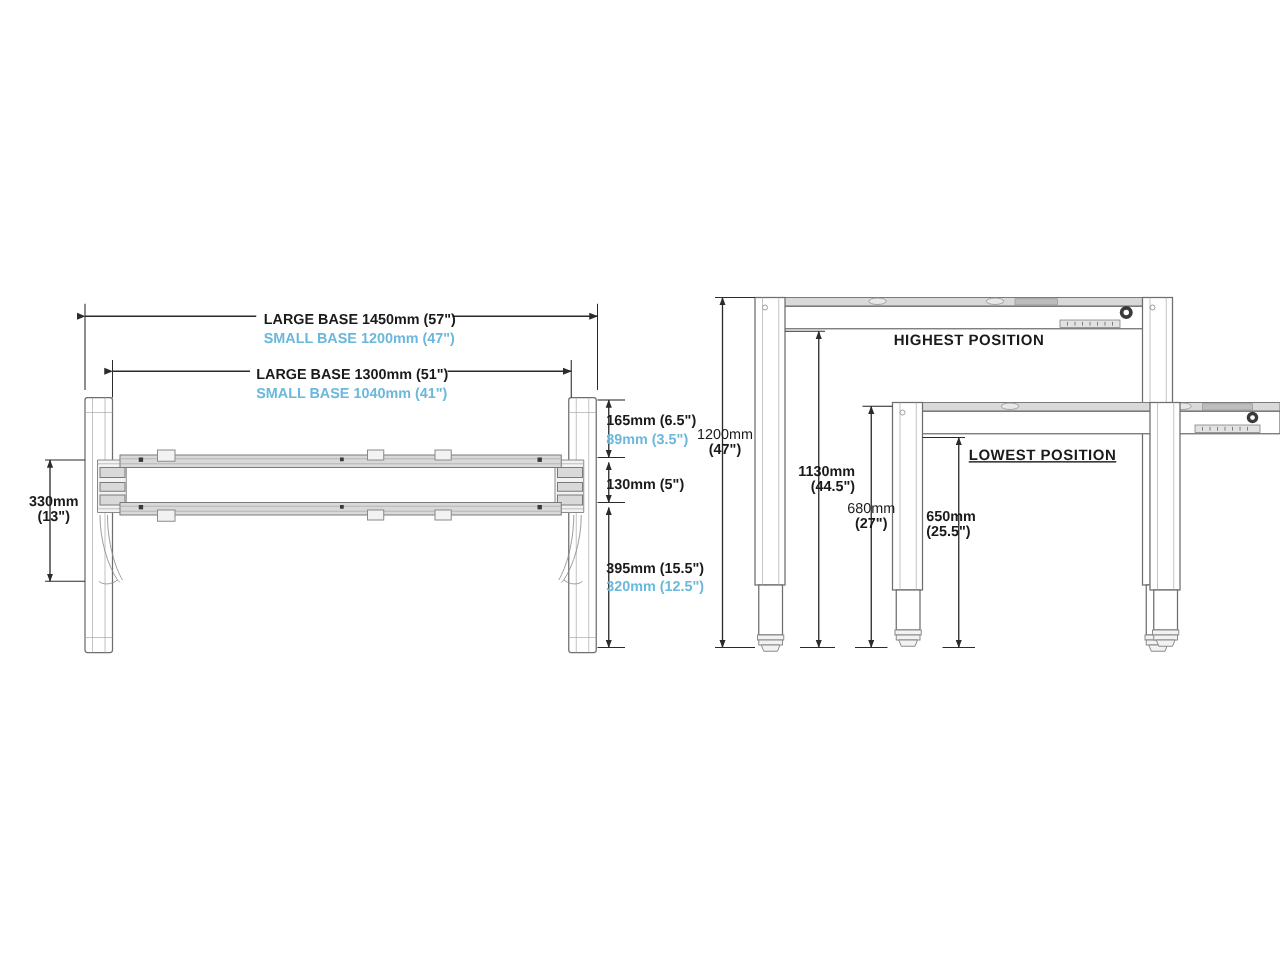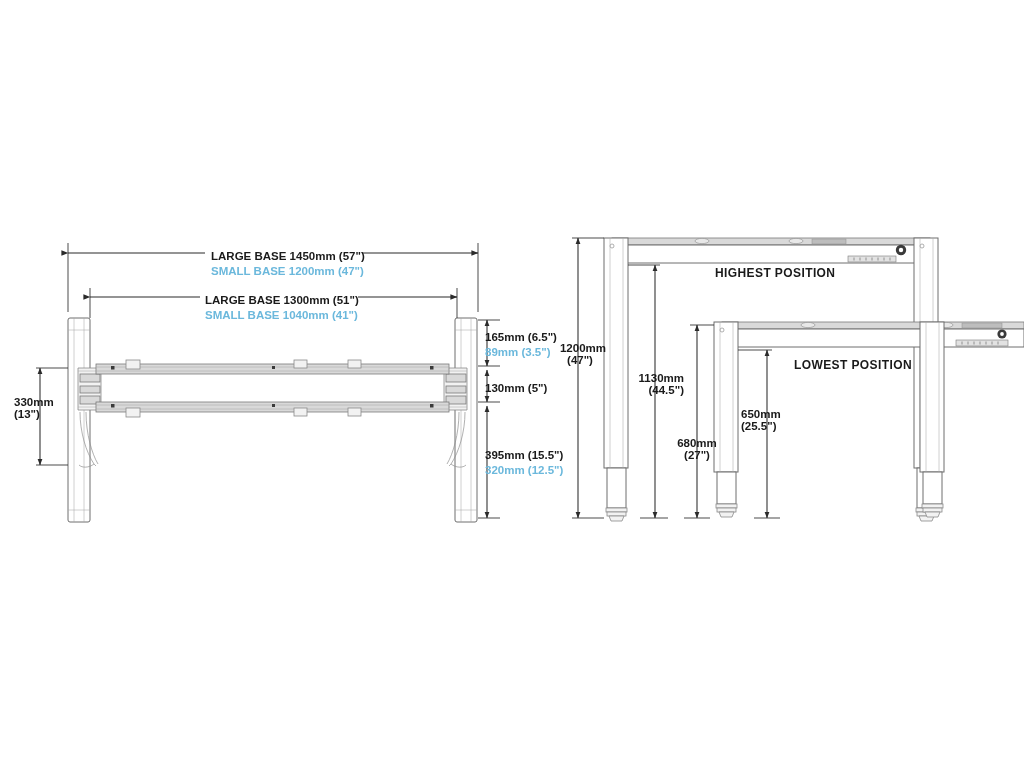--- a/index.html
+++ b/index.html
@@ -308,21 +308,21 @@
     <span style="font-family:'Liberation Sans',sans-serif;font-size:11.5px;font-weight:bold;color:#6bb8dc;">SMALL BASE 1200mm (47")</span>
   </div>
 
   <div style="position:absolute;left:205px;top:290px;">
     <span style="font-family:'Liberation Sans',sans-serif;font-size:11.5px;font-weight:bold;color:#1a1a1a;">LARGE BASE 1300mm (51")</span>
   </div>
   <div style="position:absolute;left:205px;top:305px;">
     <span style="font-family:'Liberation Sans',sans-serif;font-size:11.5px;font-weight:bold;color:#6bb8dc;">SMALL BASE 1040mm (41")</span>
   </div>
 
-  <div style="position:absolute;left:14px;top:396px;width:58px;text-align:left;">
+  <div style="position:absolute;left:14px;top:396px;width:58px;text-align:center;">
     <div style="font-family:'Liberation Sans',sans-serif;font-size:11.5px;font-weight:bold;color:#1a1a1a;">330mm</div>
     <div style="font-family:'Liberation Sans',sans-serif;font-size:11.5px;font-weight:bold;color:#1a1a1a;">(13")</div>
   </div>
 
   <div style="position:absolute;left:485px;top:327px;">
     <span style="font-family:'Liberation Sans',sans-serif;font-size:11.5px;font-weight:bold;color:#1a1a1a;">165mm (6.5")</span>
   </div>
   <div style="position:absolute;left:485px;top:342px;">
     <span style="font-family:'Liberation Sans',sans-serif;font-size:11.5px;font-weight:bold;color:#6bb8dc;">89mm (3.5")</span>
   </div>
@@ -336,35 +336,35 @@
   </div>
   <div style="position:absolute;left:485px;top:460px;">
     <span style="font-family:'Liberation Sans',sans-serif;font-size:11.5px;font-weight:bold;color:#6bb8dc;">320mm (12.5")</span>
   </div>
 
   <div style="position:absolute;left:676px;top:263px;">
     <span style="font-family:'Liberation Sans',sans-serif;font-size:12px;font-weight:bold;color:#1a1a1a;letter-spacing:0.4px;padding-left:39px;">HIGHEST POSITION</span>
   </div>
 
   <div style="position:absolute;left:554px;top:342px;width:52px;text-align:center;">
-    <div style="font-family:'Liberation Sans',sans-serif;font-size:11.5px;font-weight:bold;color:#1a1a1a;text-align:right;">1200mm</div>
+    <div style="font-family:'Liberation Sans',sans-serif;font-size:11.5px;font-weight:normal;color:#1a1a1a;">1200mm</div>
     <div style="font-family:'Liberation Sans',sans-serif;font-size:11.5px;font-weight:bold;color:#1a1a1a;">(47")</div>
   </div>
 
   <div style="position:absolute;left:628px;top:372px;width:56px;text-align:right;">
     <div style="font-family:'Liberation Sans',sans-serif;font-size:11.5px;font-weight:bold;color:#1a1a1a;">1130mm</div>
     <div style="font-family:'Liberation Sans',sans-serif;font-size:11.5px;font-weight:bold;color:#1a1a1a;">(44.5")</div>
   </div>
 
-  <div style="position:absolute;left:794px;top:355px;">
+  <div style="position:absolute;left:775px;top:355px;text-decoration:underline;">
     <span style="font-family:'Liberation Sans',sans-serif;font-size:12px;font-weight:bold;color:#1a1a1a;letter-spacing:0.4px;">LOWEST POSITION</span>
   </div>
 
   <div style="position:absolute;left:671px;top:401px;width:52px;text-align:center;">
-    <div style="font-family:'Liberation Sans',sans-serif;font-size:11.5px;font-weight:bold;color:#1a1a1a;margin-top:36px;">680mm</div>
+    <div style="font-family:'Liberation Sans',sans-serif;font-size:11.5px;font-weight:normal;color:#1a1a1a;">680mm</div>
     <div style="font-family:'Liberation Sans',sans-serif;font-size:11.5px;font-weight:bold;color:#1a1a1a;">(27")</div>
   </div>
 
   <div style="position:absolute;left:741px;top:408px;width:52px;text-align:left;">
     <div style="font-family:'Liberation Sans',sans-serif;font-size:11.5px;font-weight:bold;color:#1a1a1a;">650mm</div>
     <div style="font-family:'Liberation Sans',sans-serif;font-size:11.5px;font-weight:bold;color:#1a1a1a;">(25.5")</div>
   </div>
 
 </div>
 

